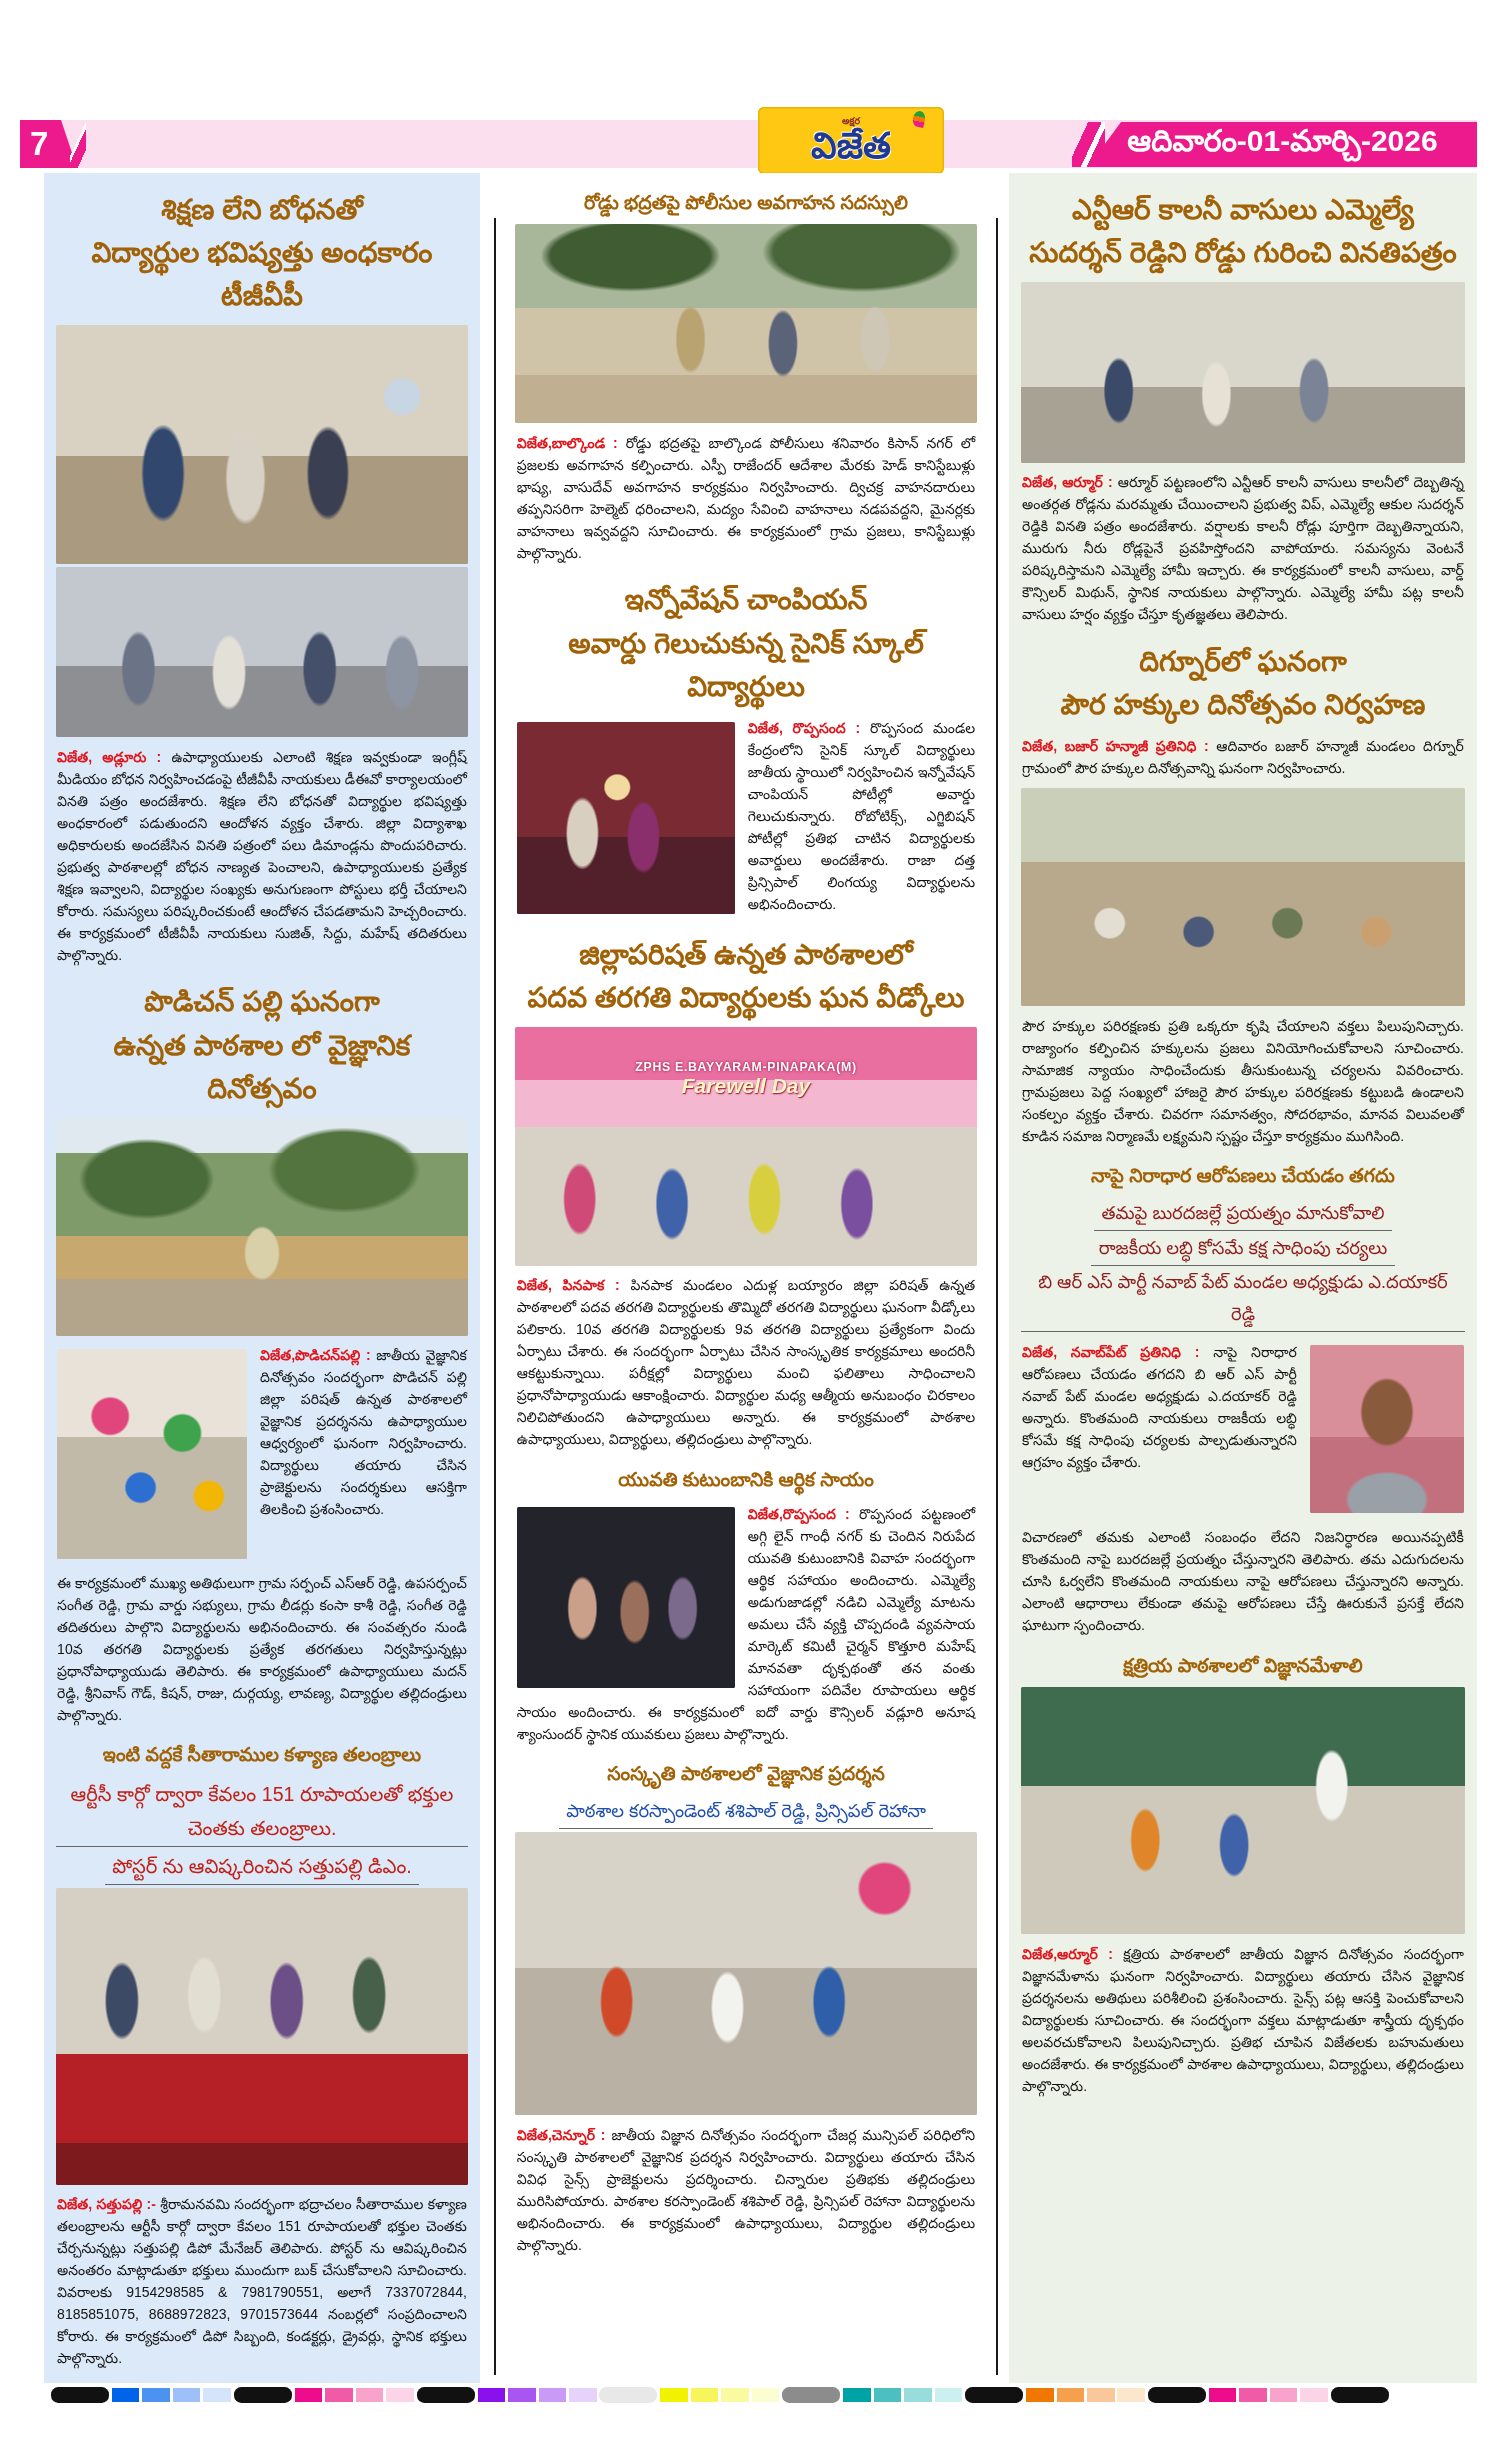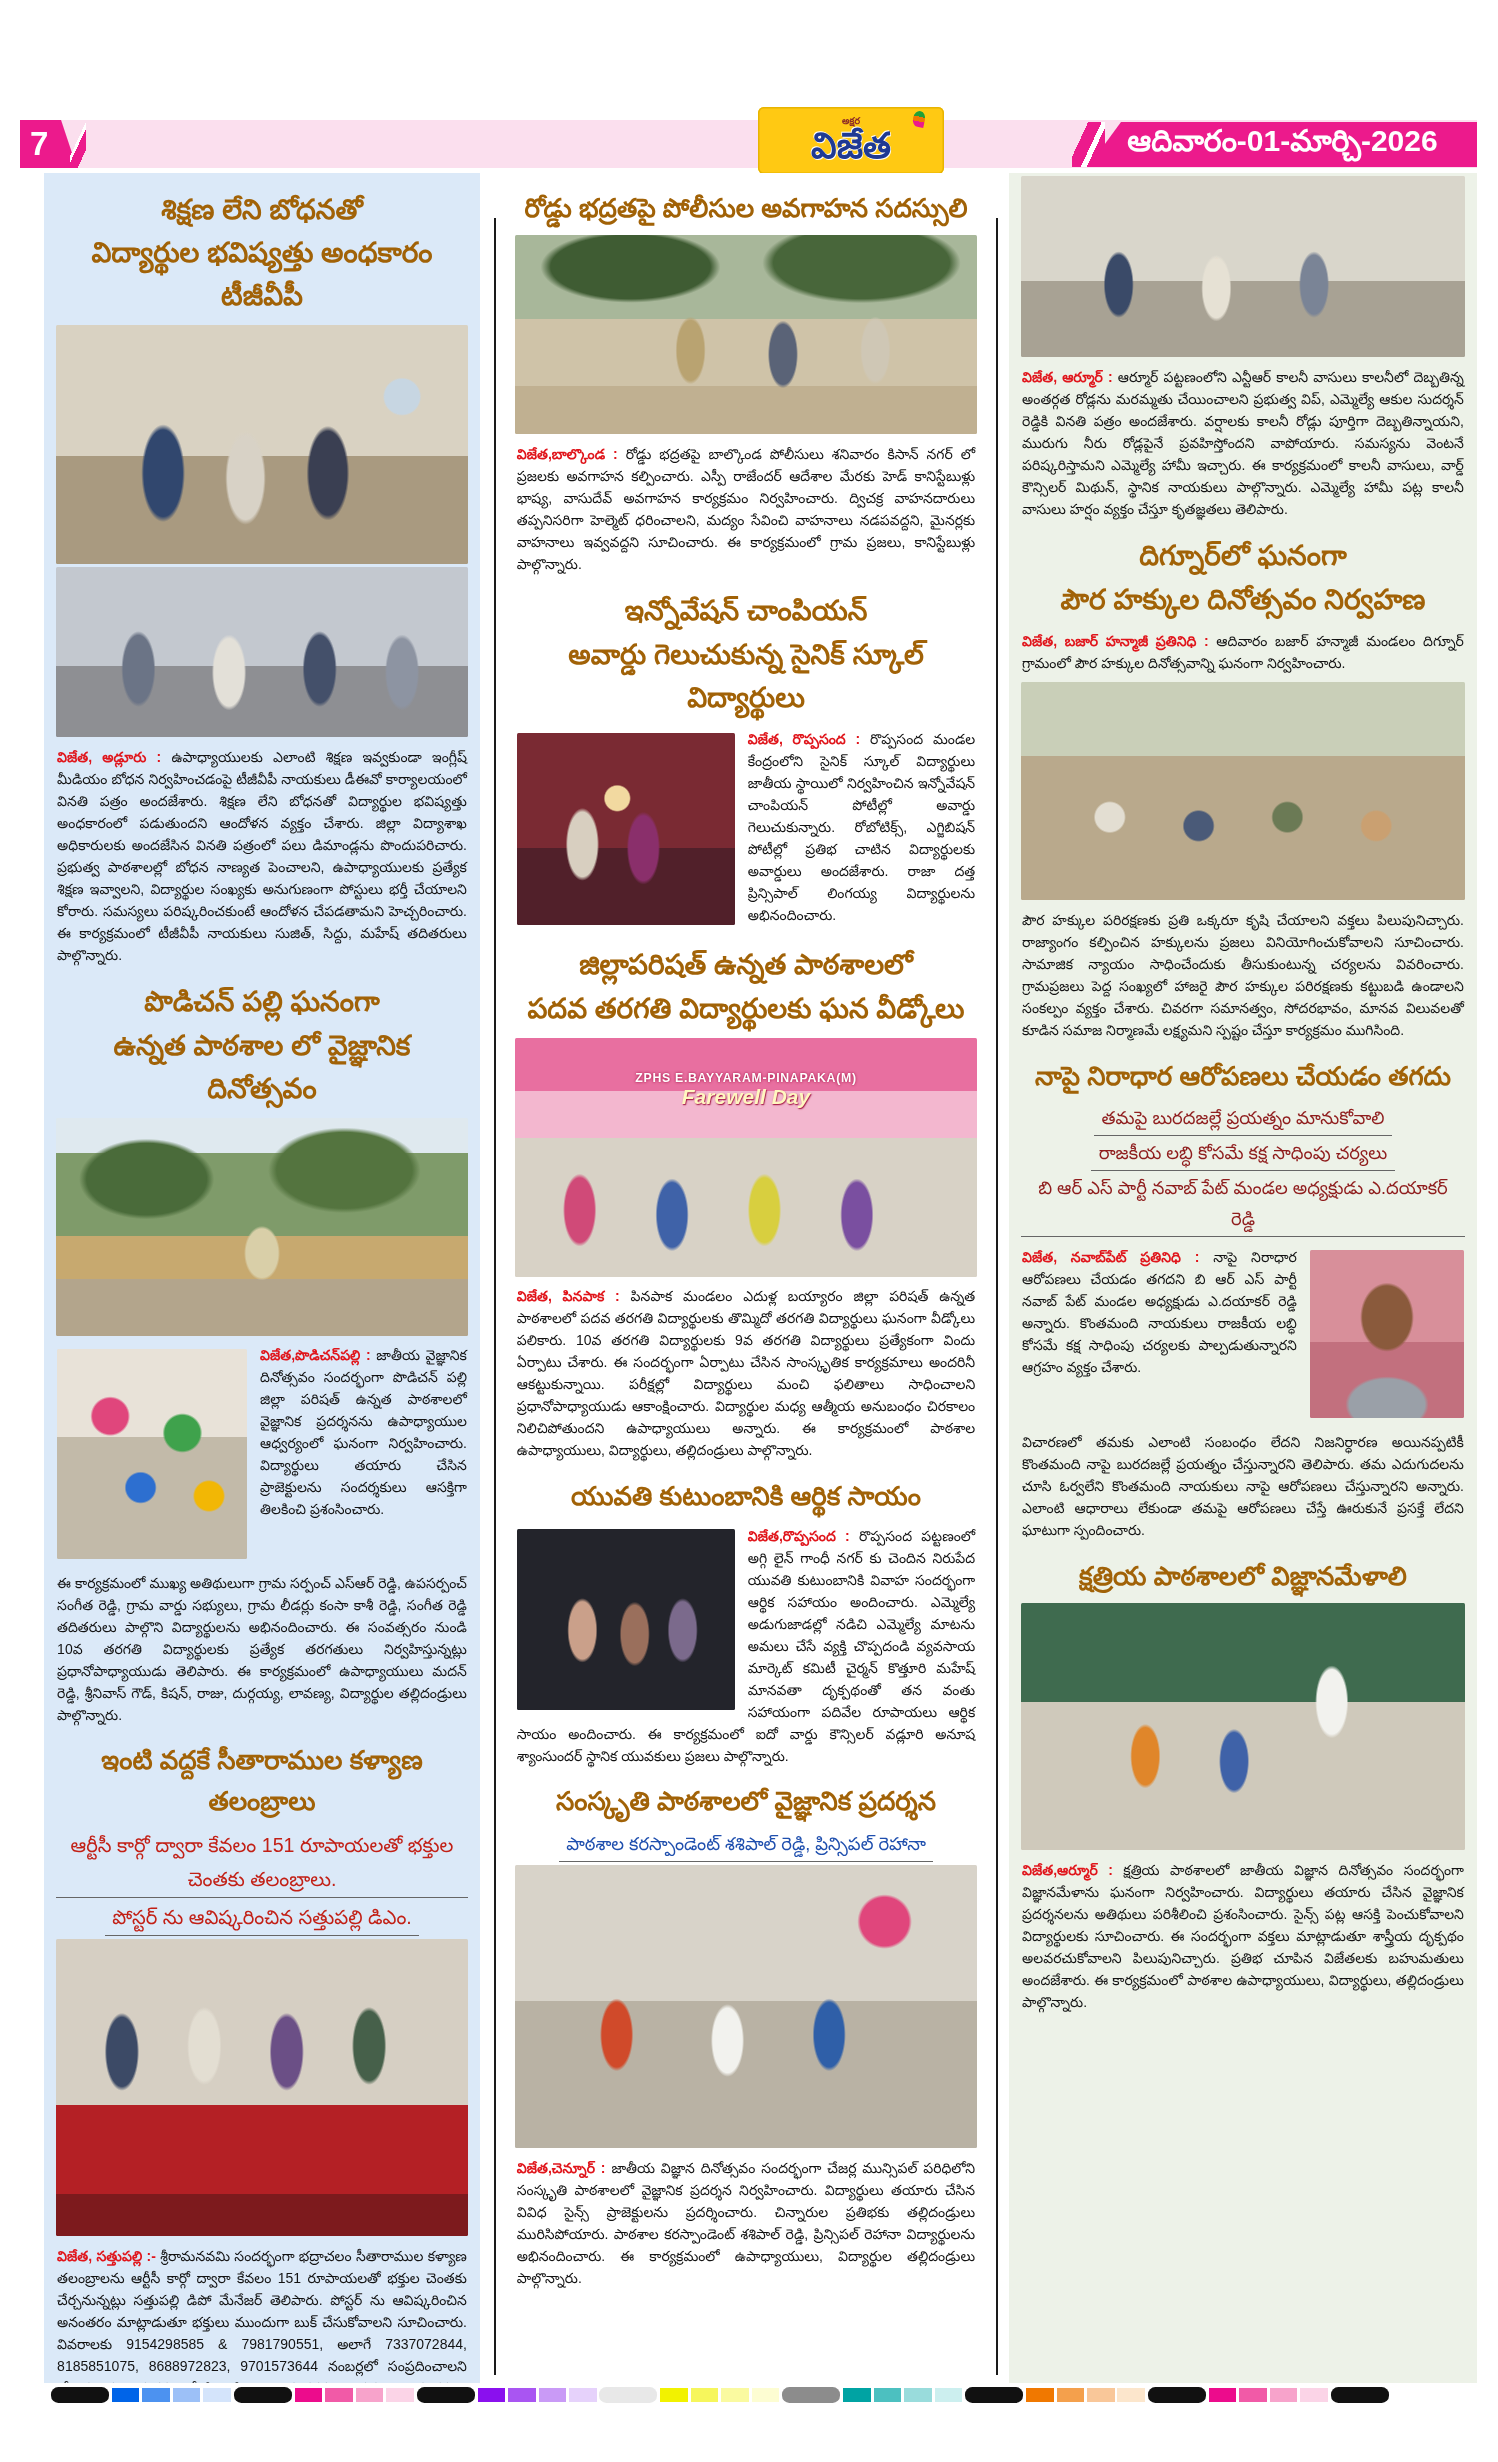--- a/index.html
+++ b/index.html
@@ -33,21 +33,21 @@
   .col{position:absolute;top:173px;height:2210px;overflow:hidden;box-sizing:border-box;}
   .col1{left:44px;width:436px;background:#dbe9f8;padding:0 11.6px;}
   .col2{left:508px;width:476px;background:#ffffff;padding:0 7.3px;}
   .col3{left:1009px;width:468px;background:#edf2e8;padding:0 11.6px;}
   .vdiv{position:absolute;width:1.5px;background:#1a1a1a;top:218px;height:2157px;}
   .vd1{left:494px;} .vd2{left:996px;}
 
   
   .hl{font-weight:bold;text-align:center;font-size:28px;line-height:1.55;margin:14.5px 2.9px 7.3px;
     white-space:pre-line;color:#a16207;}
-  .hl-sm{font-size:26px;}
+  .hl-sm{font-size:19px;}
   .subhead{display:block;text-align:center;color:#8f1d1d;font-size:18px;line-height:1.75;
     width:fit-content;margin:1.5px auto;border-bottom:1.1px solid #666;padding:0 7.3px 0.7px;}
   .subhead-bright{color:#c22016;font-size:19.6px;}
   .subhead-blue{color:#1f4fae;}
   .body{font-size:14px;line-height:22px;text-align:justify;color:#131313;margin:8.7px 1.5px;}
   .body::after{content:"";display:block;clear:both;}
   .dateline{color:#e0151b;font-weight:bold;}
 
   
   .ph{position:relative;width:100%;margin:3px 0;border-radius:1.5px;}
@@ -252,20 +252,22 @@
       <div class="ph ph-c2e"></div>
       <p class="body">
         <span class="dateline">విజేత,చెన్నూర్ :</span>
         <span>జాతీయ విజ్ఞాన దినోత్సవం సందర్భంగా చేజర్ల మున్సిపల్ పరిధిలోని సంస్కృతి పాఠశాలలో వైజ్ఞానిక ప్రదర్శన నిర్వహించారు. విద్యార్థులు తయారు చేసిన వివిధ సైన్స్ ప్రాజెక్టులను ప్రదర్శించారు. చిన్నారుల ప్రతిభకు తల్లిదండ్రులు మురిసిపోయారు. పాఠశాల కరస్పాండెంట్ శశిపాల్ రెడ్డి, ప్రిన్సిపల్ రెహానా విద్యార్థులను అభినందించారు. ఈ కార్యక్రమంలో ఉపాధ్యాయులు, విద్యార్థుల తల్లిదండ్రులు పాల్గొన్నారు.</span>
       </p>
     </article>
   </div>
 
   <div class="col col3">
     <article>
+      <h2 class="hl">ఎన్టీఆర్ కాలనీ వాసులు ఎమ్మెల్యే
+సుదర్శన్ రెడ్డిని రోడ్డు గురించి వినతిపత్రం</h2>
       <div class="ph ph-c3a"></div>
       <p class="body">
         <span class="dateline">విజేత, ఆర్మూర్ :</span>
         <span>ఆర్మూర్ పట్టణంలోని ఎన్టీఆర్ కాలనీ వాసులు కాలనీలో దెబ్బతిన్న అంతర్గత రోడ్లను మరమ్మతు చేయించాలని ప్రభుత్వ విప్, ఎమ్మెల్యే ఆకుల సుదర్శన్ రెడ్డికి వినతి పత్రం అందజేశారు. వర్షాలకు కాలనీ రోడ్లు పూర్తిగా దెబ్బతిన్నాయని, మురుగు నీరు రోడ్లపైనే ప్రవహిస్తోందని వాపోయారు. సమస్యను వెంటనే పరిష్కరిస్తామని ఎమ్మెల్యే హామీ ఇచ్చారు. ఈ కార్యక్రమంలో కాలనీ వాసులు, వార్డ్ కౌన్సిలర్ మిథున్, స్థానిక నాయకులు పాల్గొన్నారు. ఎమ్మెల్యే హామీ పట్ల కాలనీ వాసులు హర్షం వ్యక్తం చేస్తూ కృతజ్ఞతలు తెలిపారు.</span>
       </p>
     </article>
 
     <article>
       <h2 class="hl">దిగ్నూర్‌లో ఘనంగా
 పౌర హక్కుల దినోత్సవం నిర్వహణ</h2>

